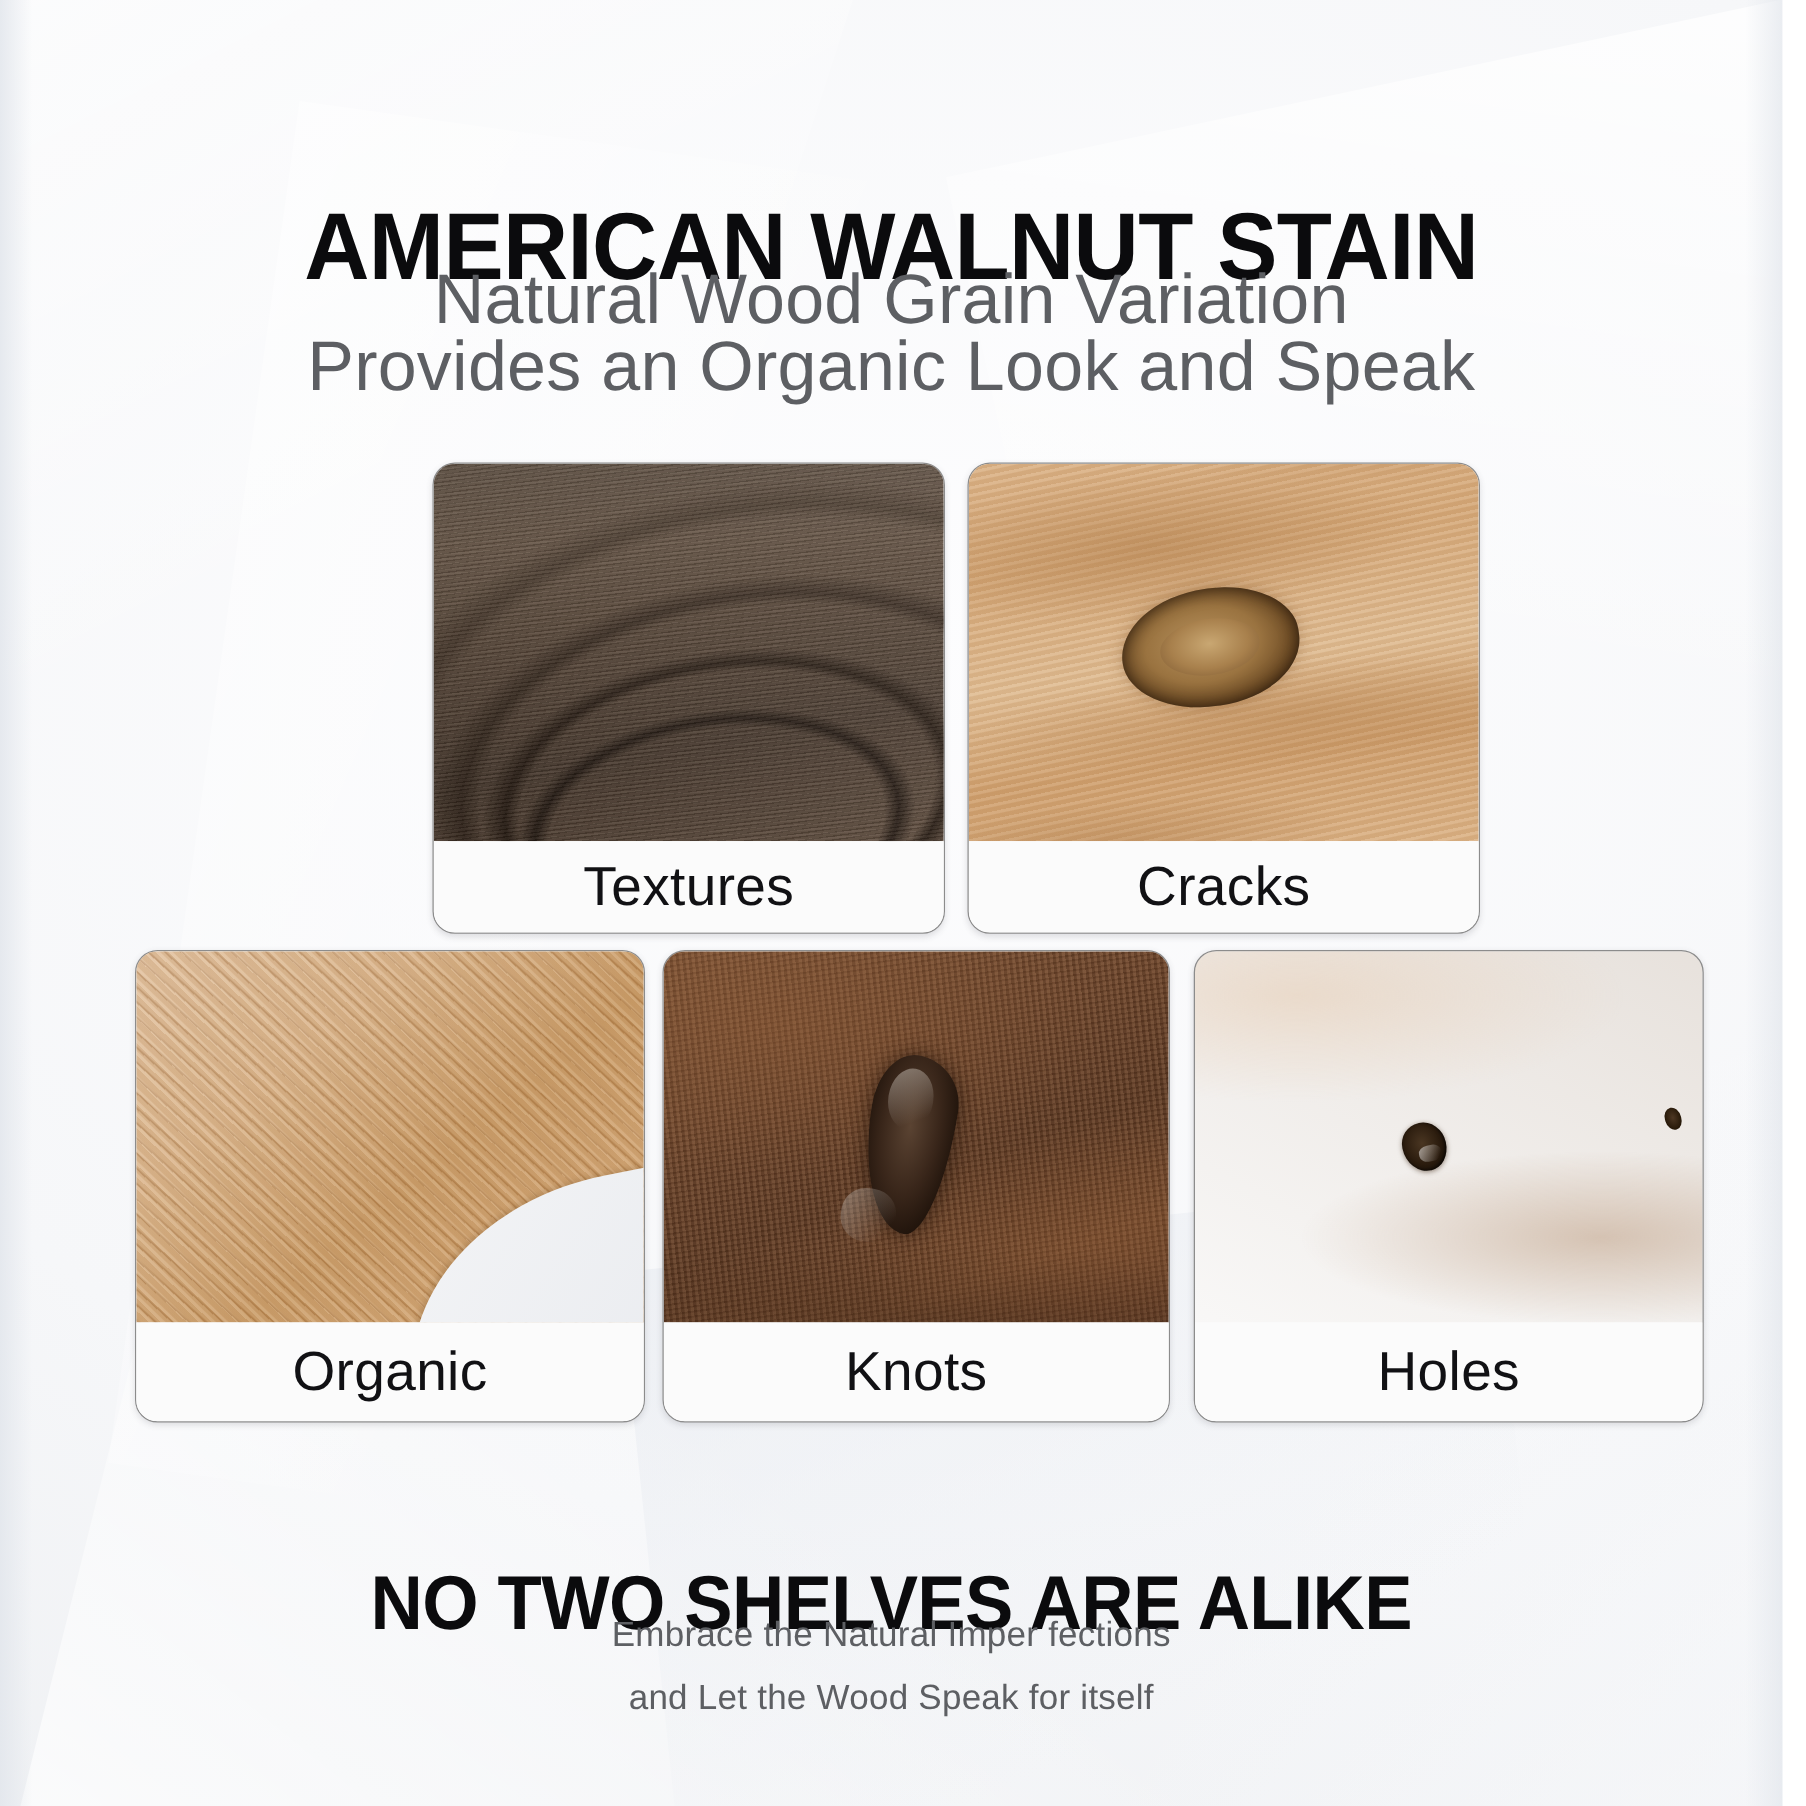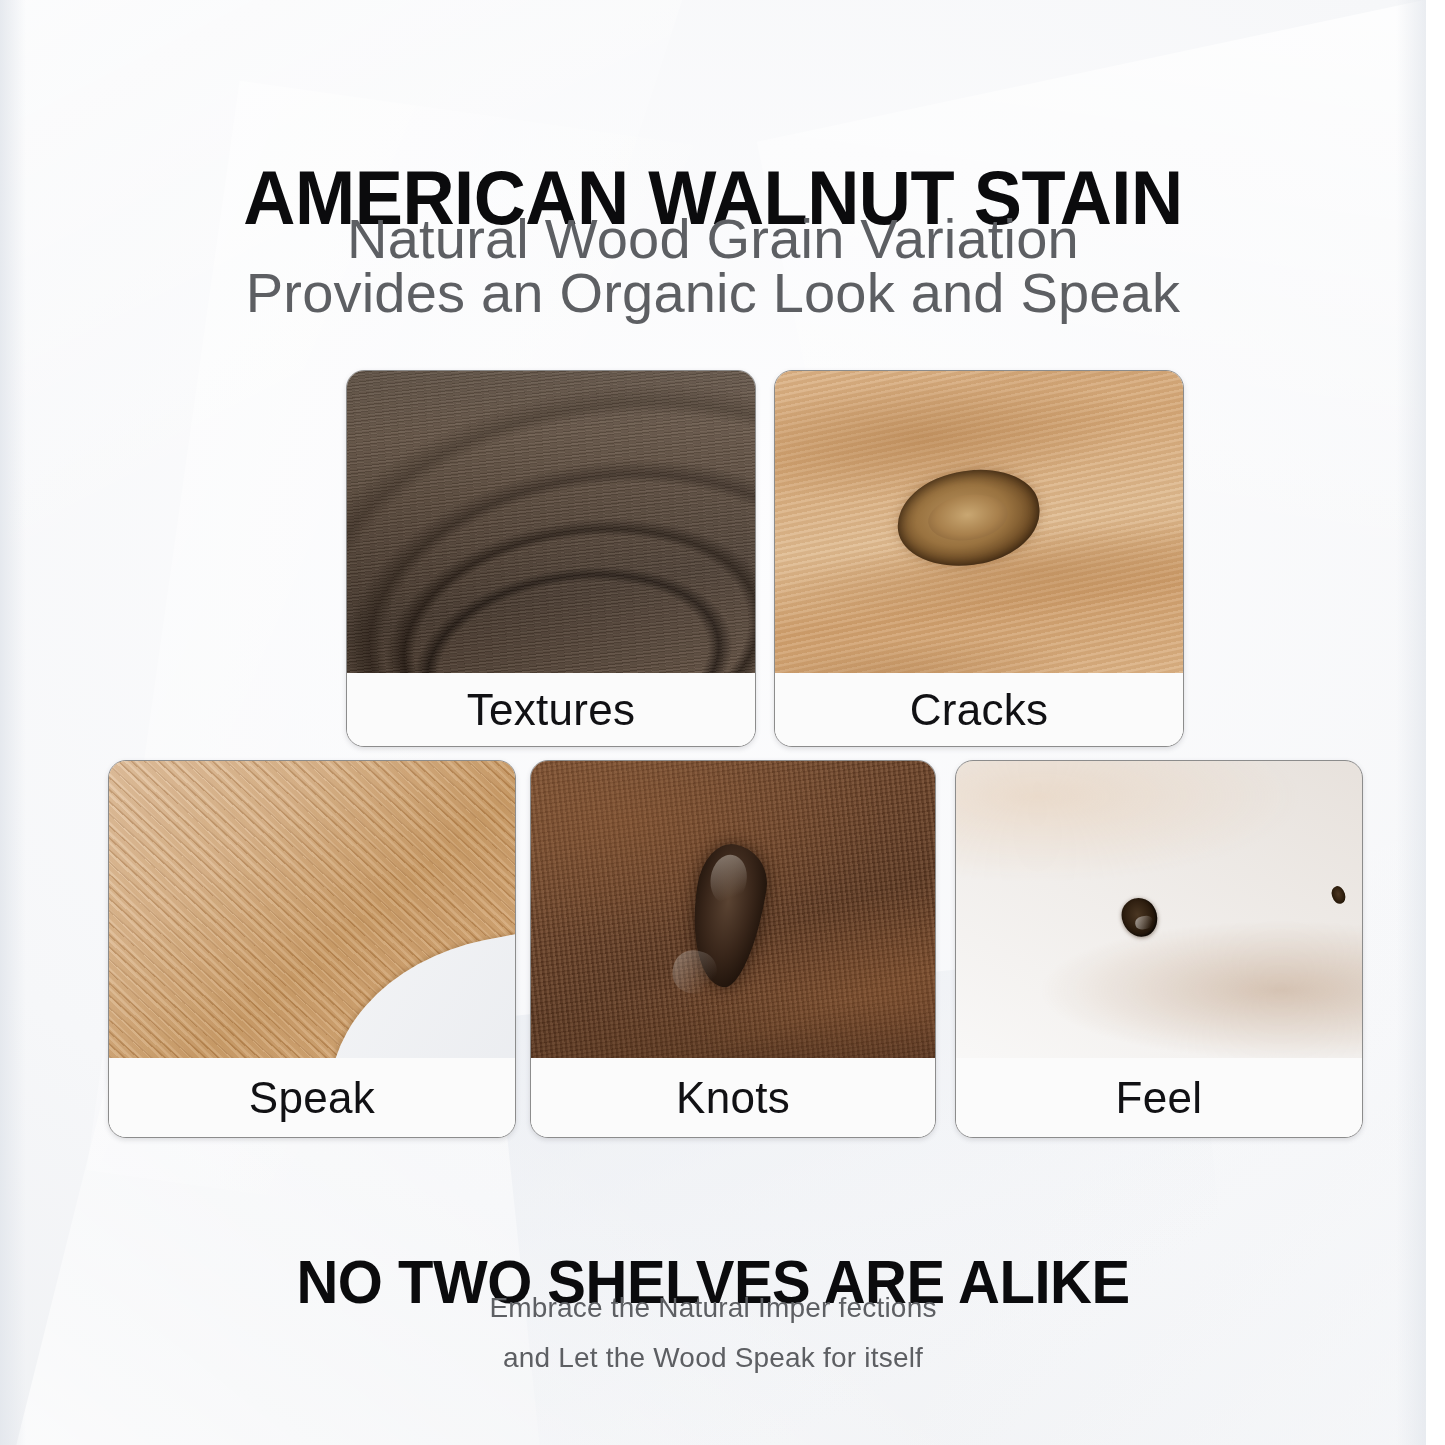--- a/index.html
+++ b/index.html
@@ -407,40 +407,40 @@
       </div>
       <div class="card-label">Cracks</div>
     </div>
 
     <div class="card" id="card-curves">
       <div class="card-photo">
         <div class="wood wood-curves">
           <div class="curve-cut"></div>
         </div>
       </div>
-      <div class="card-label">Speak</div>
+      <div class="card-label">Organic</div>
     </div>
 
     <div class="card" id="card-knots">
       <div class="card-photo">
         <div class="wood wood-knots">
           <div class="knot-blob"></div>
         </div>
       </div>
       <div class="card-label">Knots</div>
     </div>
 
     <div class="card" id="card-holes">
       <div class="card-photo">
         <div class="wood wood-holes">
           <div class="hole-main"></div>
           <div class="hole-small"></div>
         </div>
       </div>
-      <div class="card-label">Feel</div>
+      <div class="card-label">Holes</div>
     </div>
 
     <h2 class="headline" id="bottom-heading">NO TWO SHELVES ARE ALIKE</h2>
 
     <div class="subtitle" id="subtitle-bottom">
       <span class="sub-line">Embrace the Natural Imper fections</span>
       <span class="sub-line">and Let the Wood Speak for itself</span>
     </div>
 
   </div>

